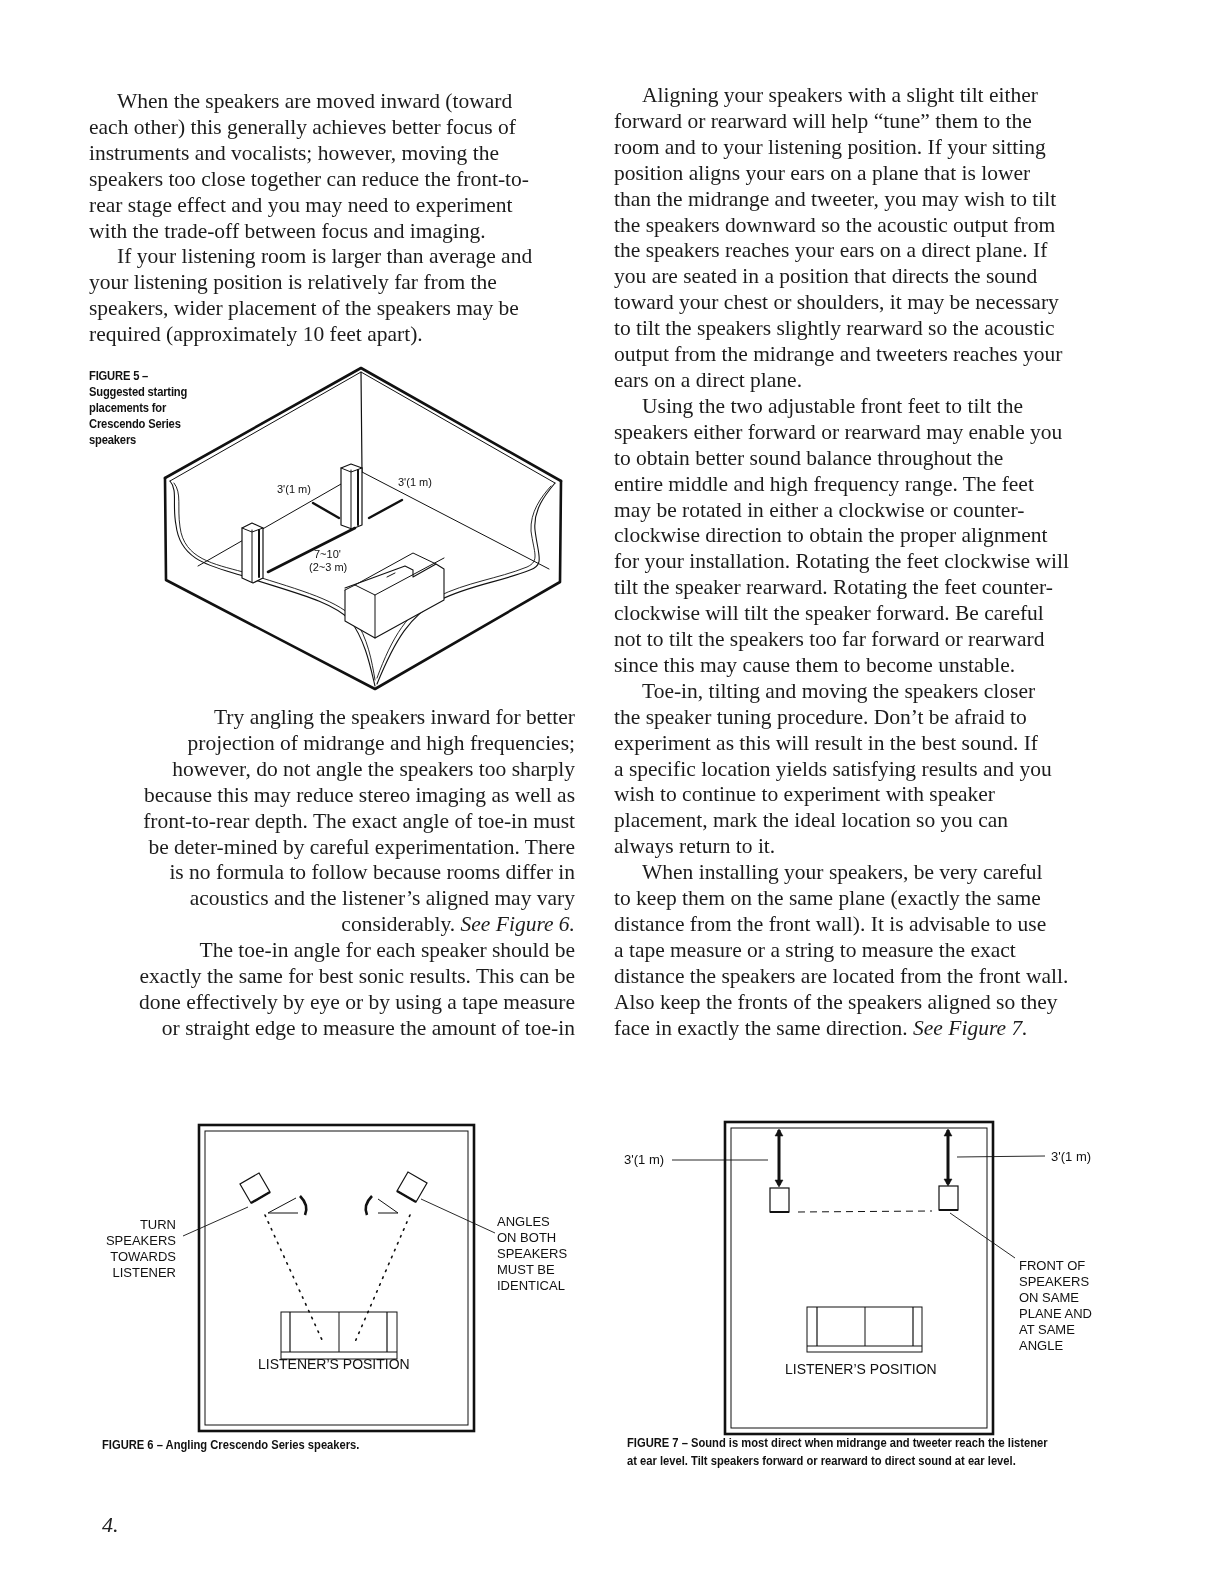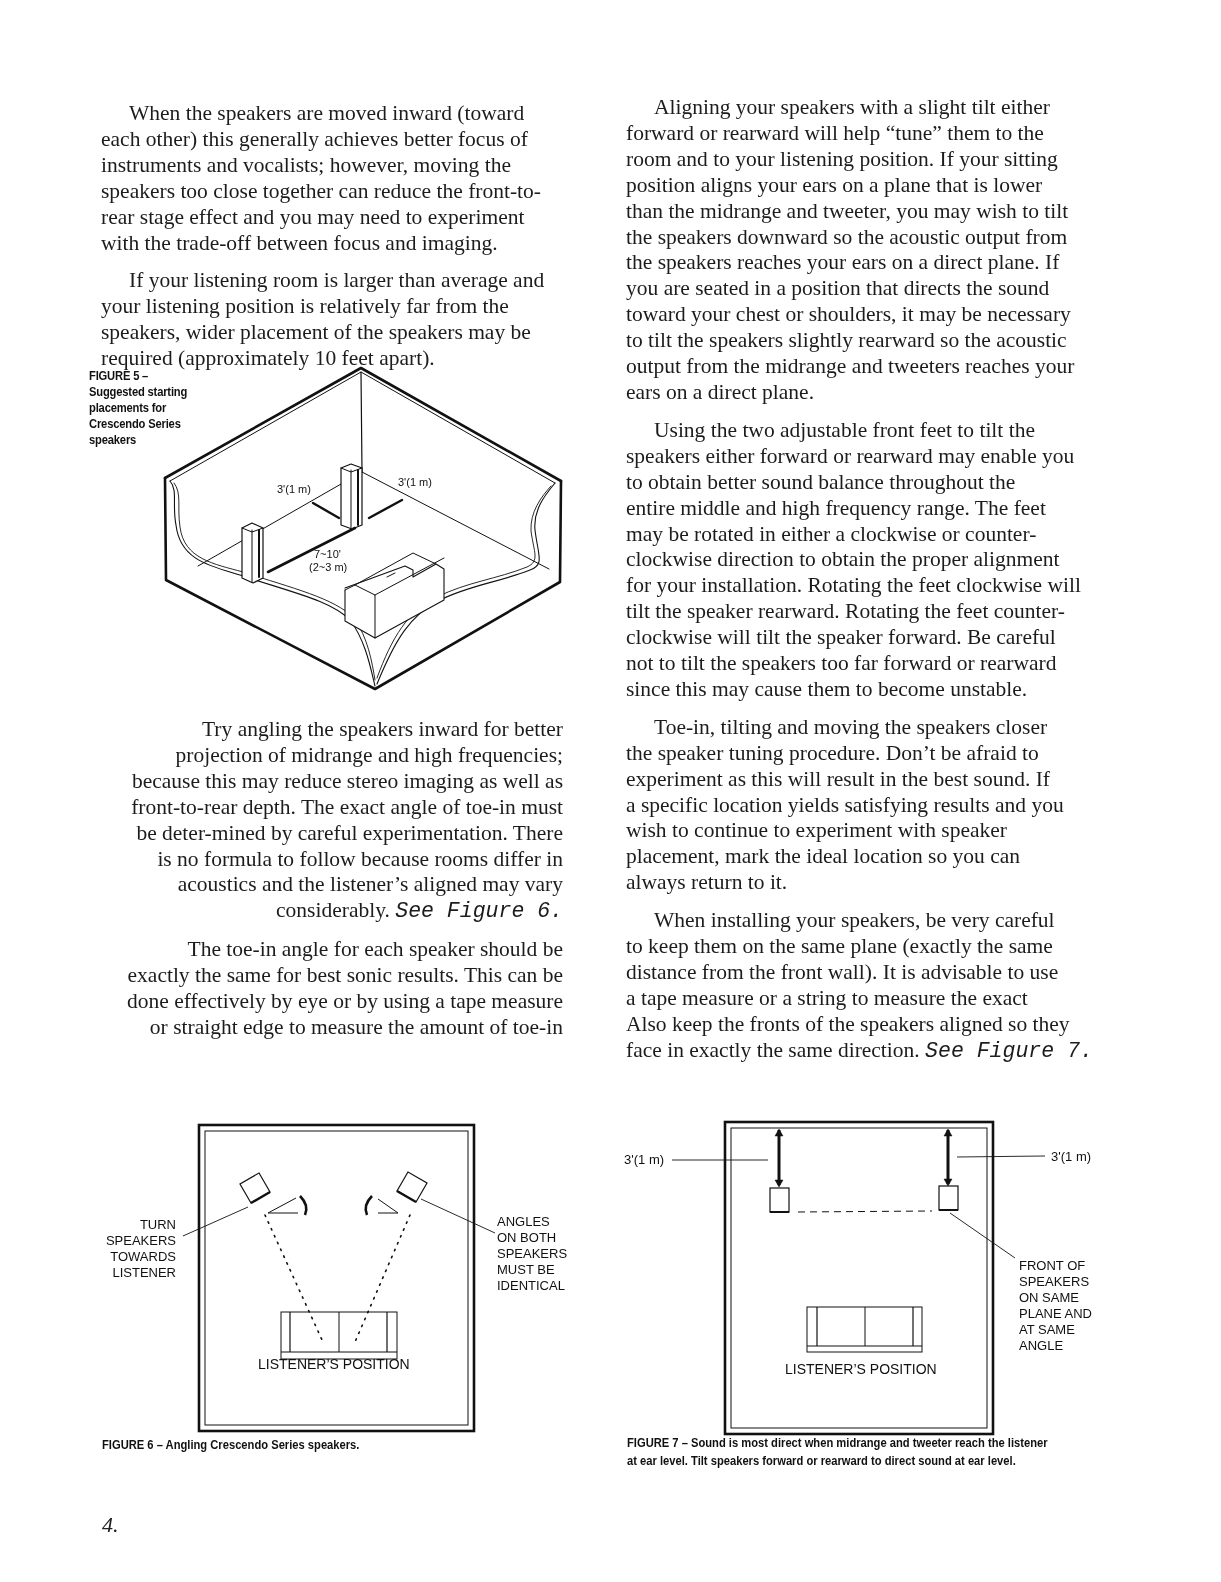--- a/index.html
+++ b/index.html
@@ -1,29 +1,29 @@
 <!DOCTYPE html>
 <html><head>
 <meta charset="utf-8">
 <style>
   html, body { margin:0; padding:0; background:#ffffff; }
   body { width:1221px; height:1582px; position:relative; overflow:hidden; color:#1a1a1a; }
   .col { position:absolute; font-family:"Liberation Serif","DejaVu Serif",serif; font-size:21.5px; line-height:25.9px; color:#1c1c1c; }
-  .col p { margin:12px; text-indent:0; }
+  .col p { margin:0; text-indent:0; }
   .col .line { display:block; white-space:nowrap; }
   .col .ind-line { padding-left:28px; }
   #col-left-top { left:89px; top:89px; width:480px; }
   #col-left-bottom { left:95px; top:705px; width:480px;text-align:right; }
   #col-right { left:614px; top:83px; width:490px; }
   .fig-caption-5 { position:absolute; left:89px; top:368px; font-family:"Liberation Sans","DejaVu Sans",sans-serif; font-weight:bold; font-size:13px; line-height:16px; letter-spacing:-0.2px; color:#111; transform:scaleX(0.86); transform-origin:left top; }
   .fig-caption { position:absolute; font-family:"Liberation Sans","DejaVu Sans",sans-serif; font-weight:bold; font-size:13px; line-height:18px; color:#111; transform:scaleX(0.86); transform-origin:left top; white-space:nowrap; }
   .page-num { position:absolute; left:102px; top:1512px; font-family:"Liberation Serif","DejaVu Serif",serif; font-style:italic; font-size:22px; color:#222; }
   .diagram-label { font-family:"Liberation Sans","DejaVu Sans",sans-serif; fill:#111; }
   svg { position:absolute; overflow:visible; }
-  em { font-style:italic;font-family:Liberation Mono, monospace; }
+  em { font-style:italic; }
 </style>
 </head>
 <body>
 
 <div id="col-left-top" class="col">
   <p>
     <span class="line ind-line">When the speakers are moved inward (toward</span>
     <span class="line">each other) this generally achieves better focus of</span>
     <span class="line">instruments and vocalists; however, moving the</span>
     <span class="line">speakers too close together can reduce the front-to-</span>
@@ -82,20 +82,21 @@
   <text class="diagram-label" x="277" y="493" font-size="11">3'(1 m)</text>
   <text class="diagram-label" x="398" y="486" font-size="11">3'(1 m)</text>
   <text class="diagram-label" x="314" y="558" font-size="11">7~10'</text>
   <text class="diagram-label" x="309" y="571" font-size="11">(2~3 m)</text>
 </svg>
 
 <div id="col-left-bottom" class="col">
   <p>
     <span class="line">Try angling the speakers inward for better</span>
     <span class="line">projection of midrange and high frequencies;</span>
+    <span class="line">however, do not angle the speakers too sharply</span>
     <span class="line">because this may reduce stereo imaging as well as</span>
     <span class="line">front-to-rear depth. The exact angle of toe-in must</span>
     <span class="line">be deter-mined by careful experimentation. There</span>
     <span class="line">is no formula to follow because rooms differ in</span>
     <span class="line">acoustics and the listener’s aligned may vary</span>
     <span class="line"><span>considerably. </span><em>See Figure 6.</em></span>
   </p>
   <p>
     <span class="line ind-line">The toe-in angle for each speaker should be</span>
     <span class="line">exactly the same for best sonic results. This can be</span>
@@ -139,20 +140,21 @@
     <span class="line">a specific location yields satisfying results and you</span>
     <span class="line">wish to continue to experiment with speaker</span>
     <span class="line">placement, mark the ideal location so you can</span>
     <span class="line">always return to it.</span>
   </p>
   <p>
     <span class="line ind-line">When installing your speakers, be very careful</span>
     <span class="line">to keep them on the same plane (exactly the same</span>
     <span class="line">distance from the front wall). It is advisable to use</span>
     <span class="line">a tape measure or a string to measure the exact</span>
+    <span class="line">distance the speakers are located from the front wall.</span>
     <span class="line">Also keep the fronts of the speakers aligned so they</span>
     <span class="line"><span>face in exactly the same direction. </span><em>See Figure 7.</em></span>
   </p>
 </div>
 
 <svg style="left:0;top:0;" width="1221" height="1582" viewBox="0 0 1221 1582">
   <g fill="none" stroke="#111">
     <rect x="199" y="1125" width="275" height="306" stroke-width="2.6"></rect>
     <rect x="205" y="1131" width="263" height="294" stroke-width="1"></rect>
 

